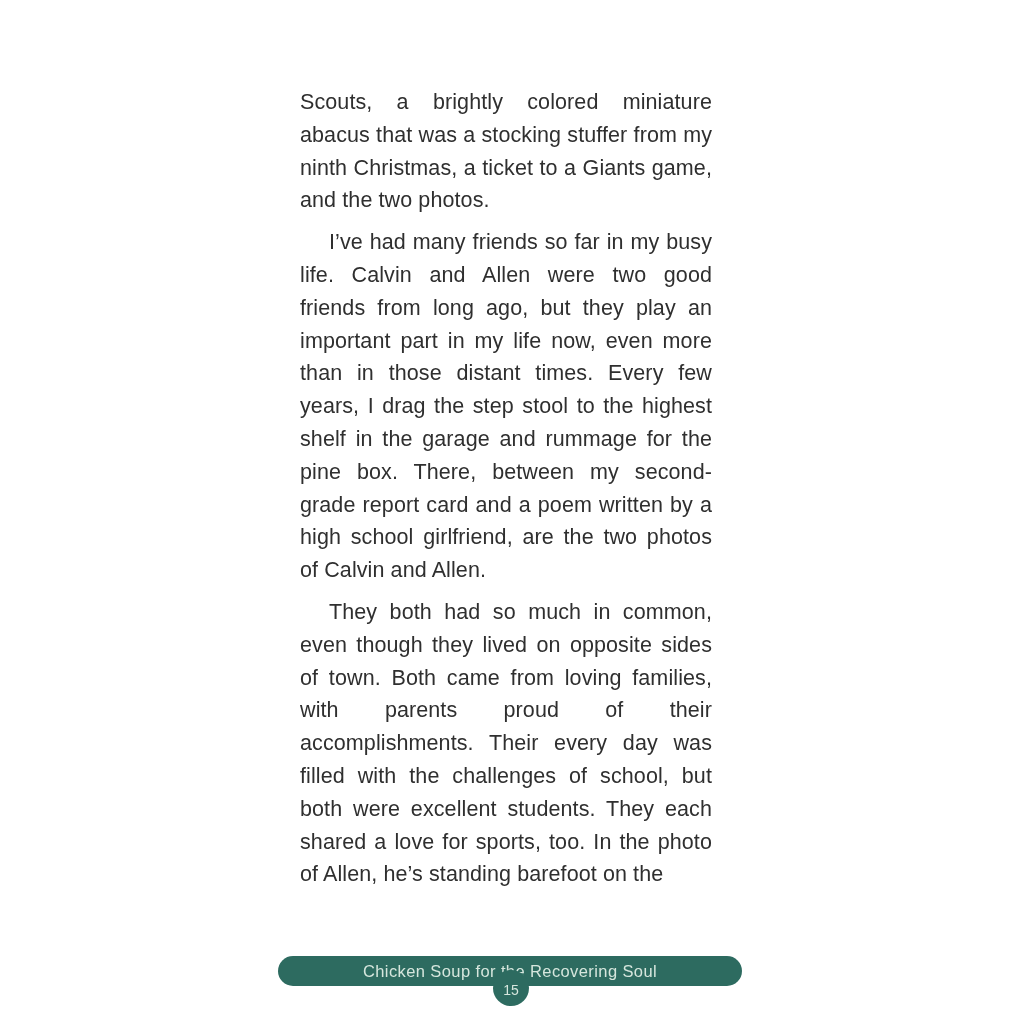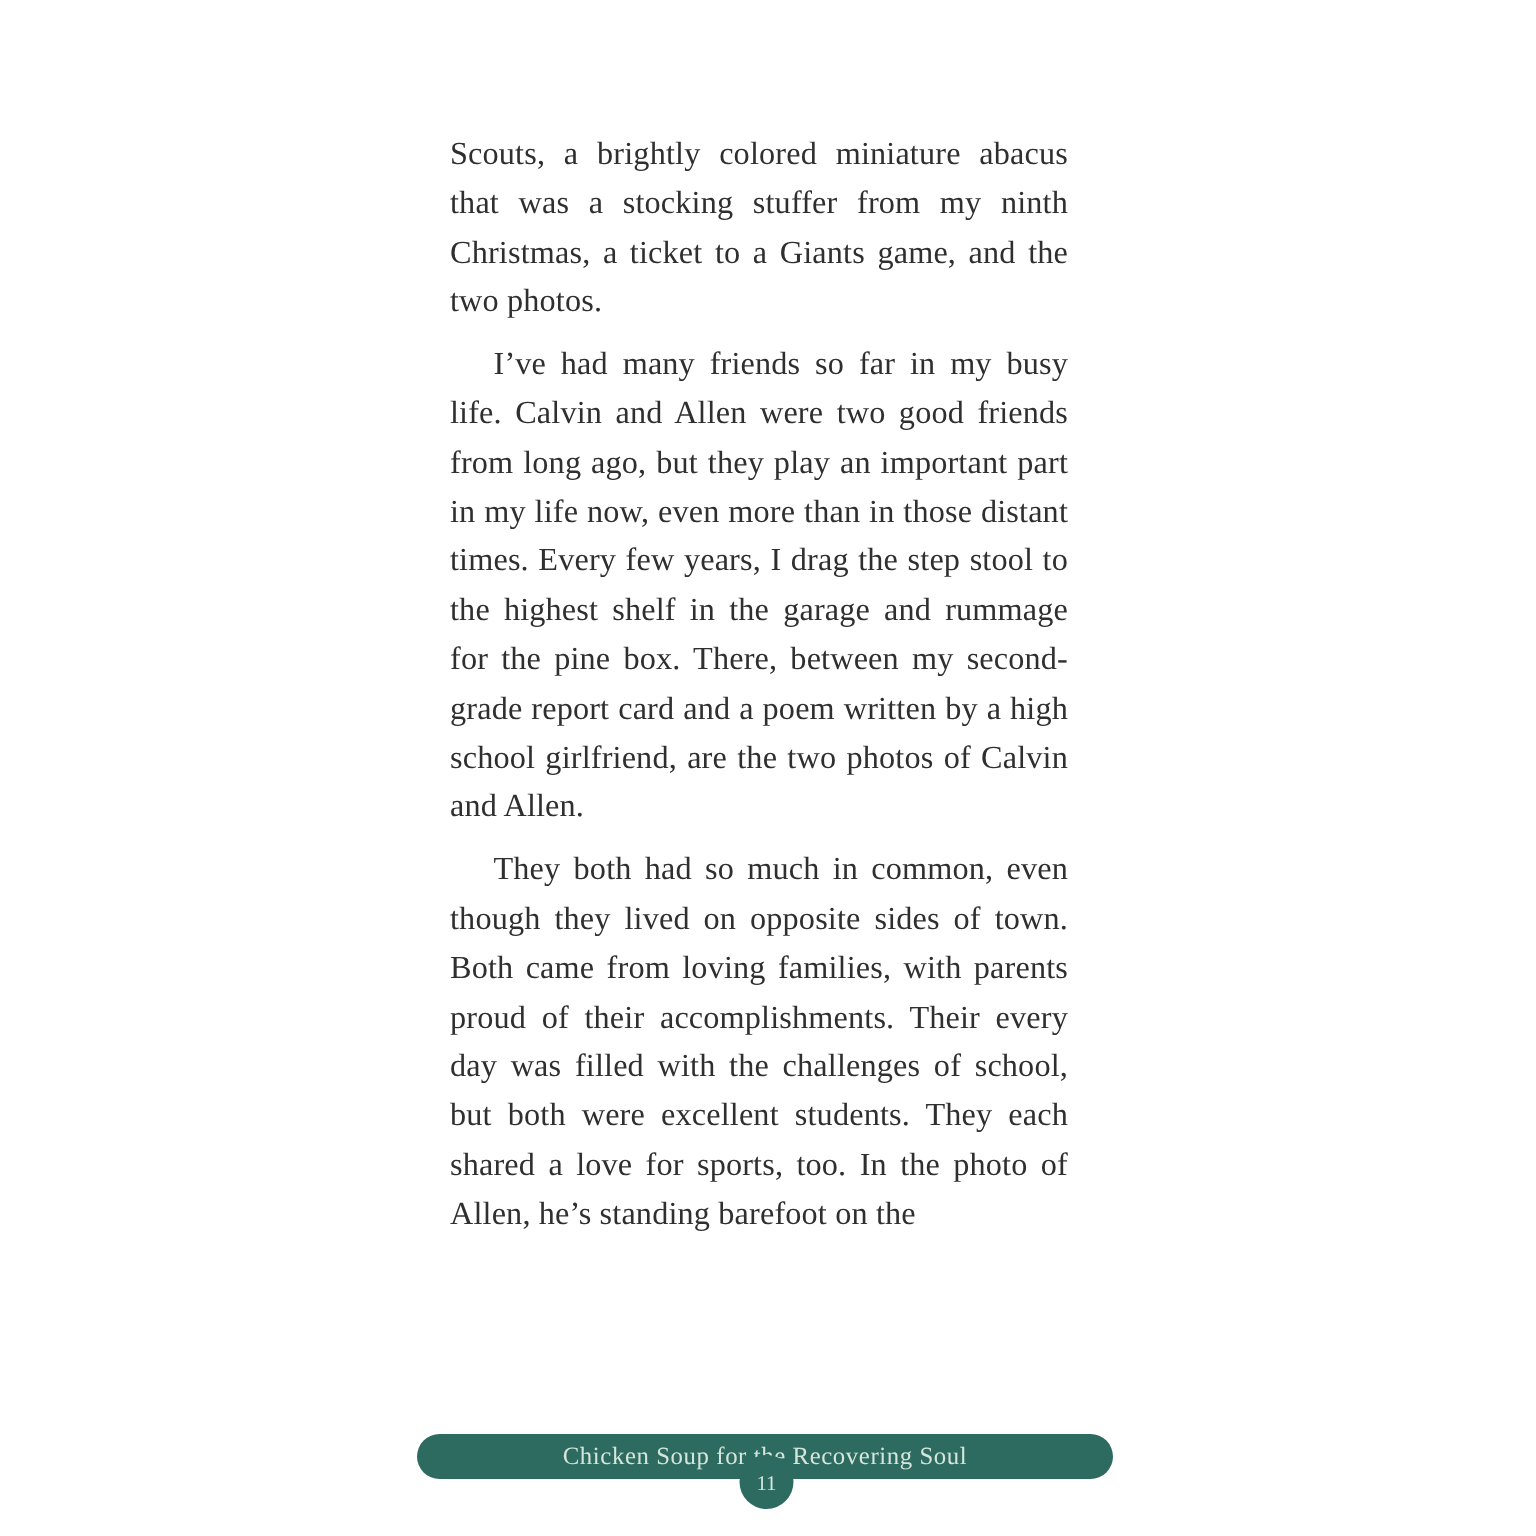--- a/index.html
+++ b/index.html
@@ -6,21 +6,21 @@
     margin: 0;
     padding: 0;
     background: #ffffff;
   }
   .page {
     position: relative;
     width: 878px;
     height: 1024px;
     background: #ffffff;
     overflow: hidden;
-    font-family: Liberation Serif, serif;
+    font-family: Liberation Sans, sans-serif;
   }
   .text-block {
     position: absolute;
     left: 300px;
     top: 86px;
     width: 412px;
     color: var(--body-text, #2f2f2f);
     font-size: 21.5px;
     line-height: 32.8px;
     text-align: justify;
@@ -78,17 +78,17 @@
     <p class="para no-indent">Scouts, a brightly colored miniature abacus that was a stocking stuffer from my ninth Christmas, a ticket to a Giants game, and the two photos.</p>
     <p class="para">I’ve had many friends so far in my busy life. Calvin and Allen were two good friends from long ago, but they play an important part in my life now, even more than in those distant times. Every few years, I drag the step stool to the highest shelf in the garage and rummage for the pine box. There, between my second-grade report card and a poem written by a high school girlfriend, are the two photos of Calvin and Allen.</p>
     <p class="para">They both had so much in common, even though they lived on opposite sides of town. Both came from loving families, with parents proud of their accomplishments. Their every day was filled with the challenges of school, but both were excellent students. They each shared a love for sports, too. In the photo of Allen, he’s standing barefoot on the</p>
   </main>
 
   <footer>
     <div class="footer-banner">
       <span class="footer-title">Chicken Soup for the Recovering Soul</span>
     </div>
     <div class="page-circle">
-      <span class="page-number">11</span>
+      <span class="page-number">15</span>
     </div>
   </footer>
 
 </div>
 
 </body></html>

